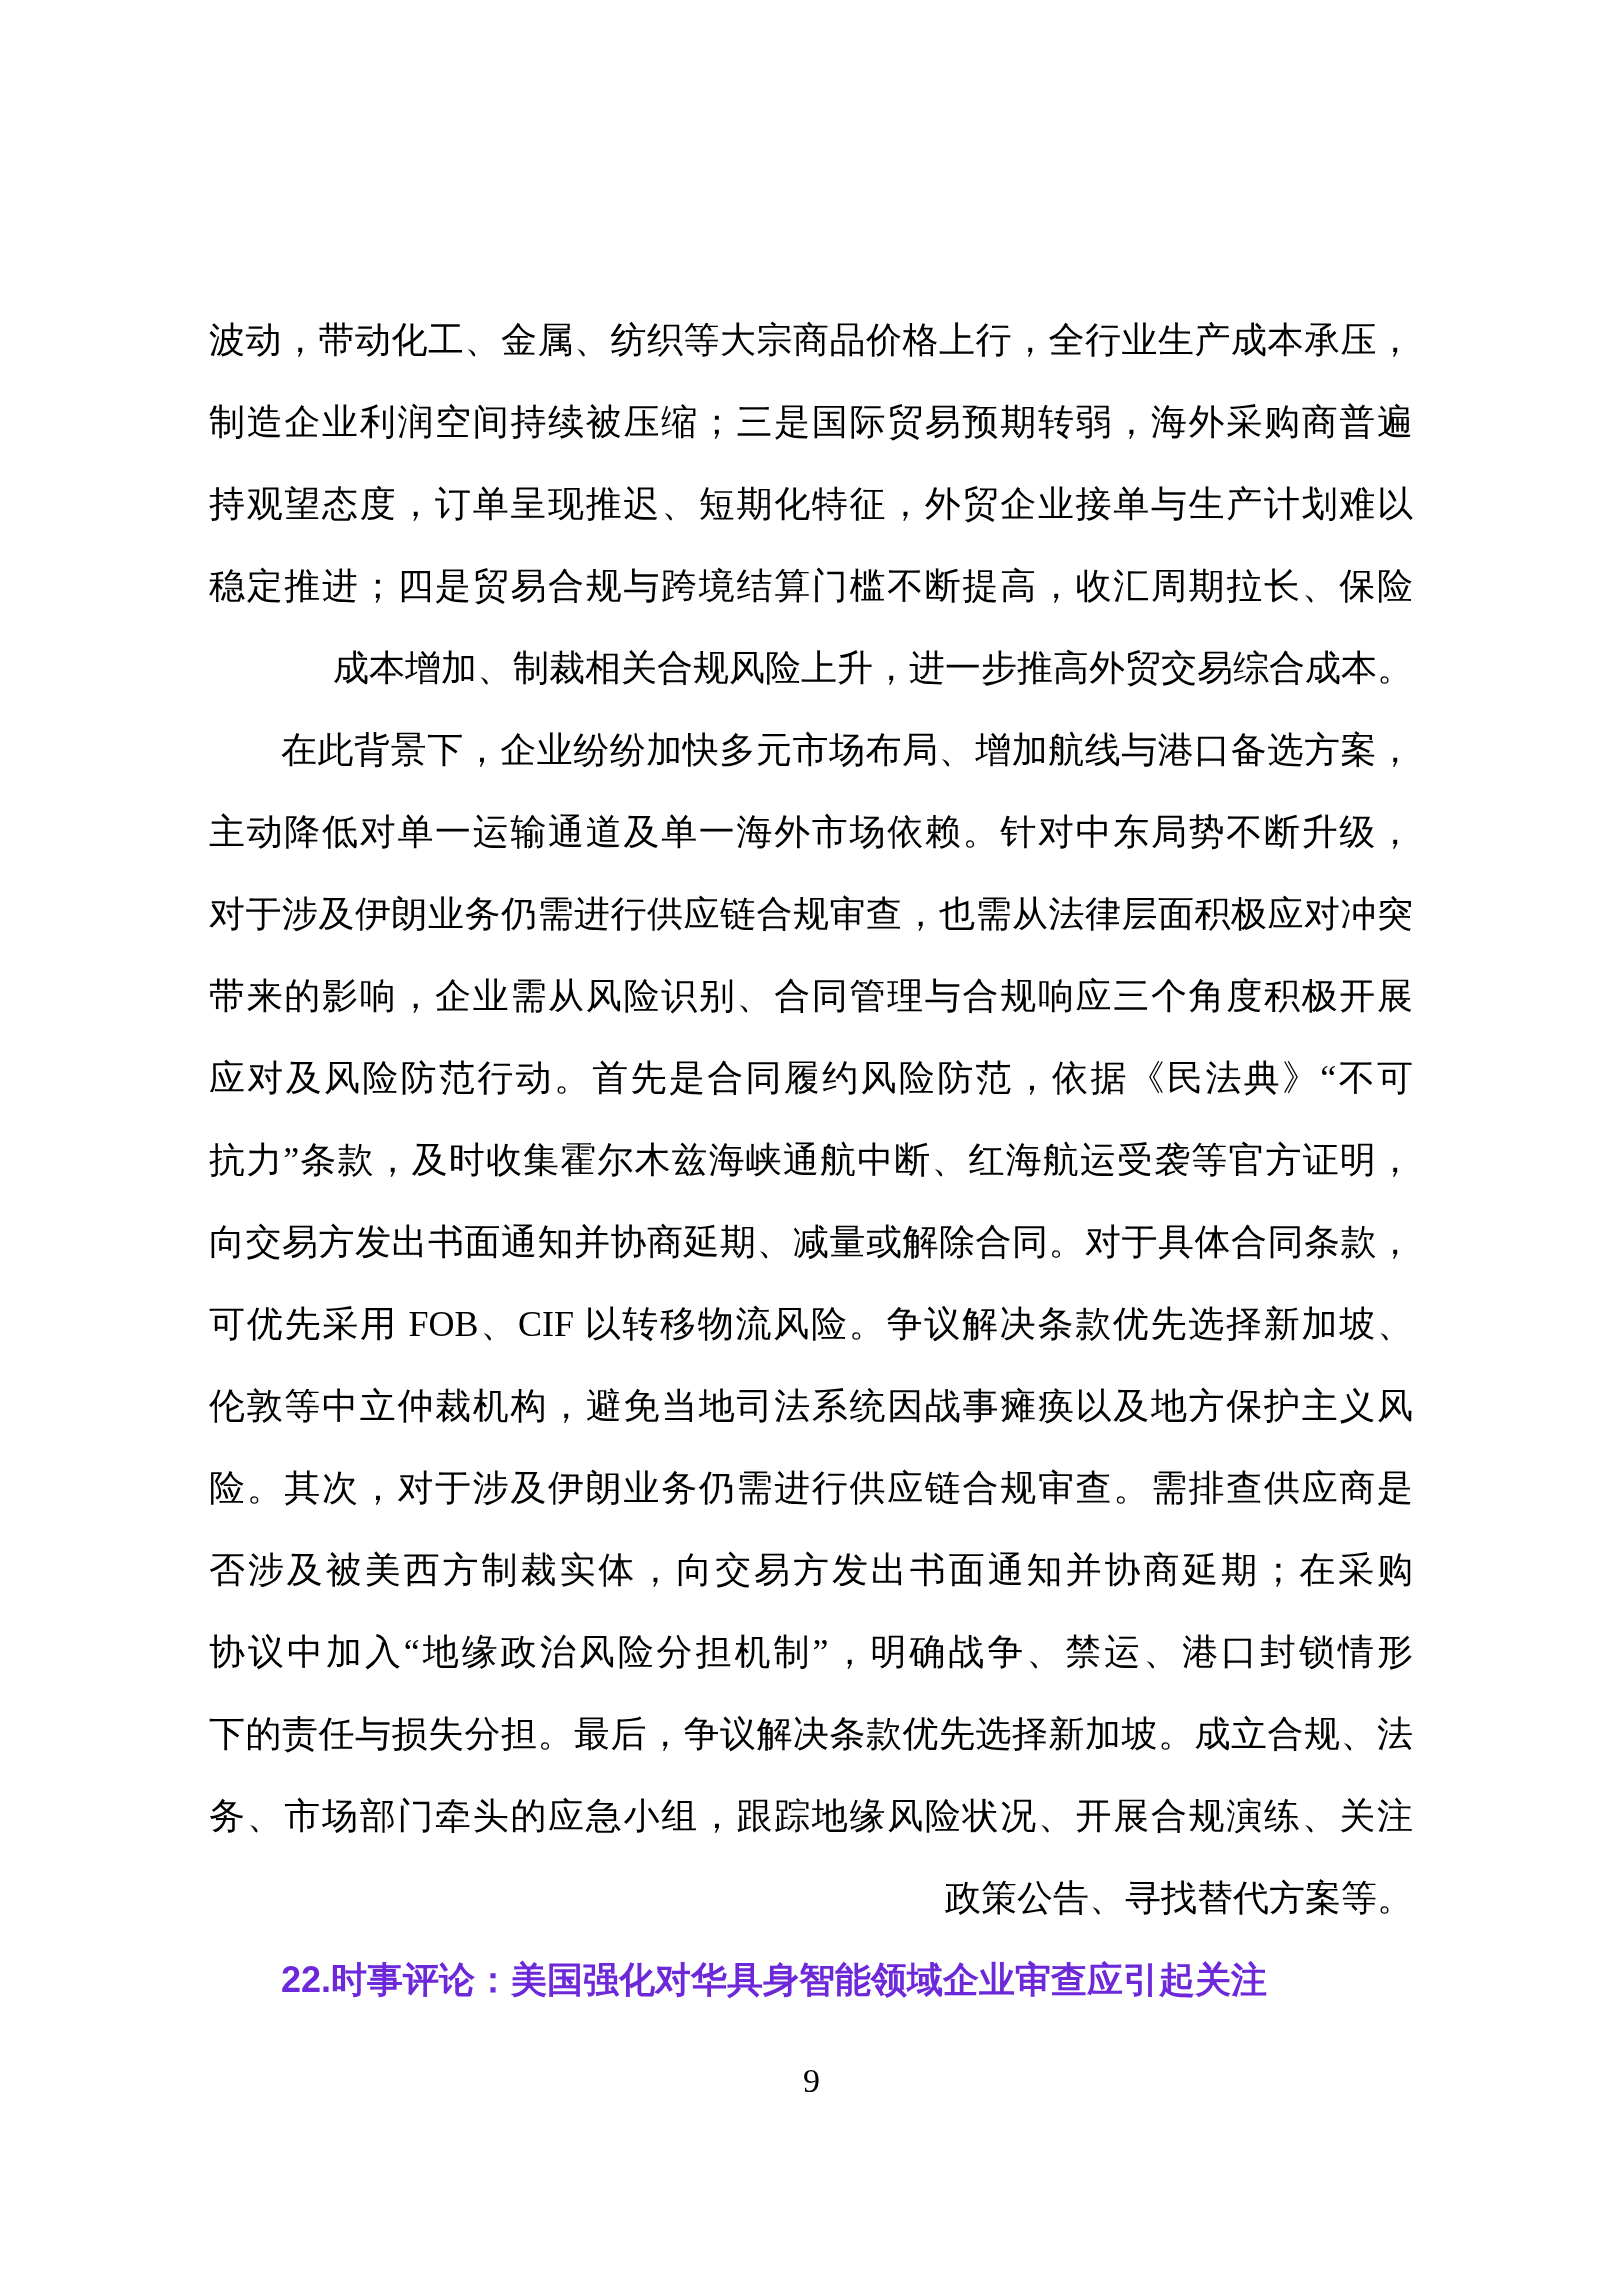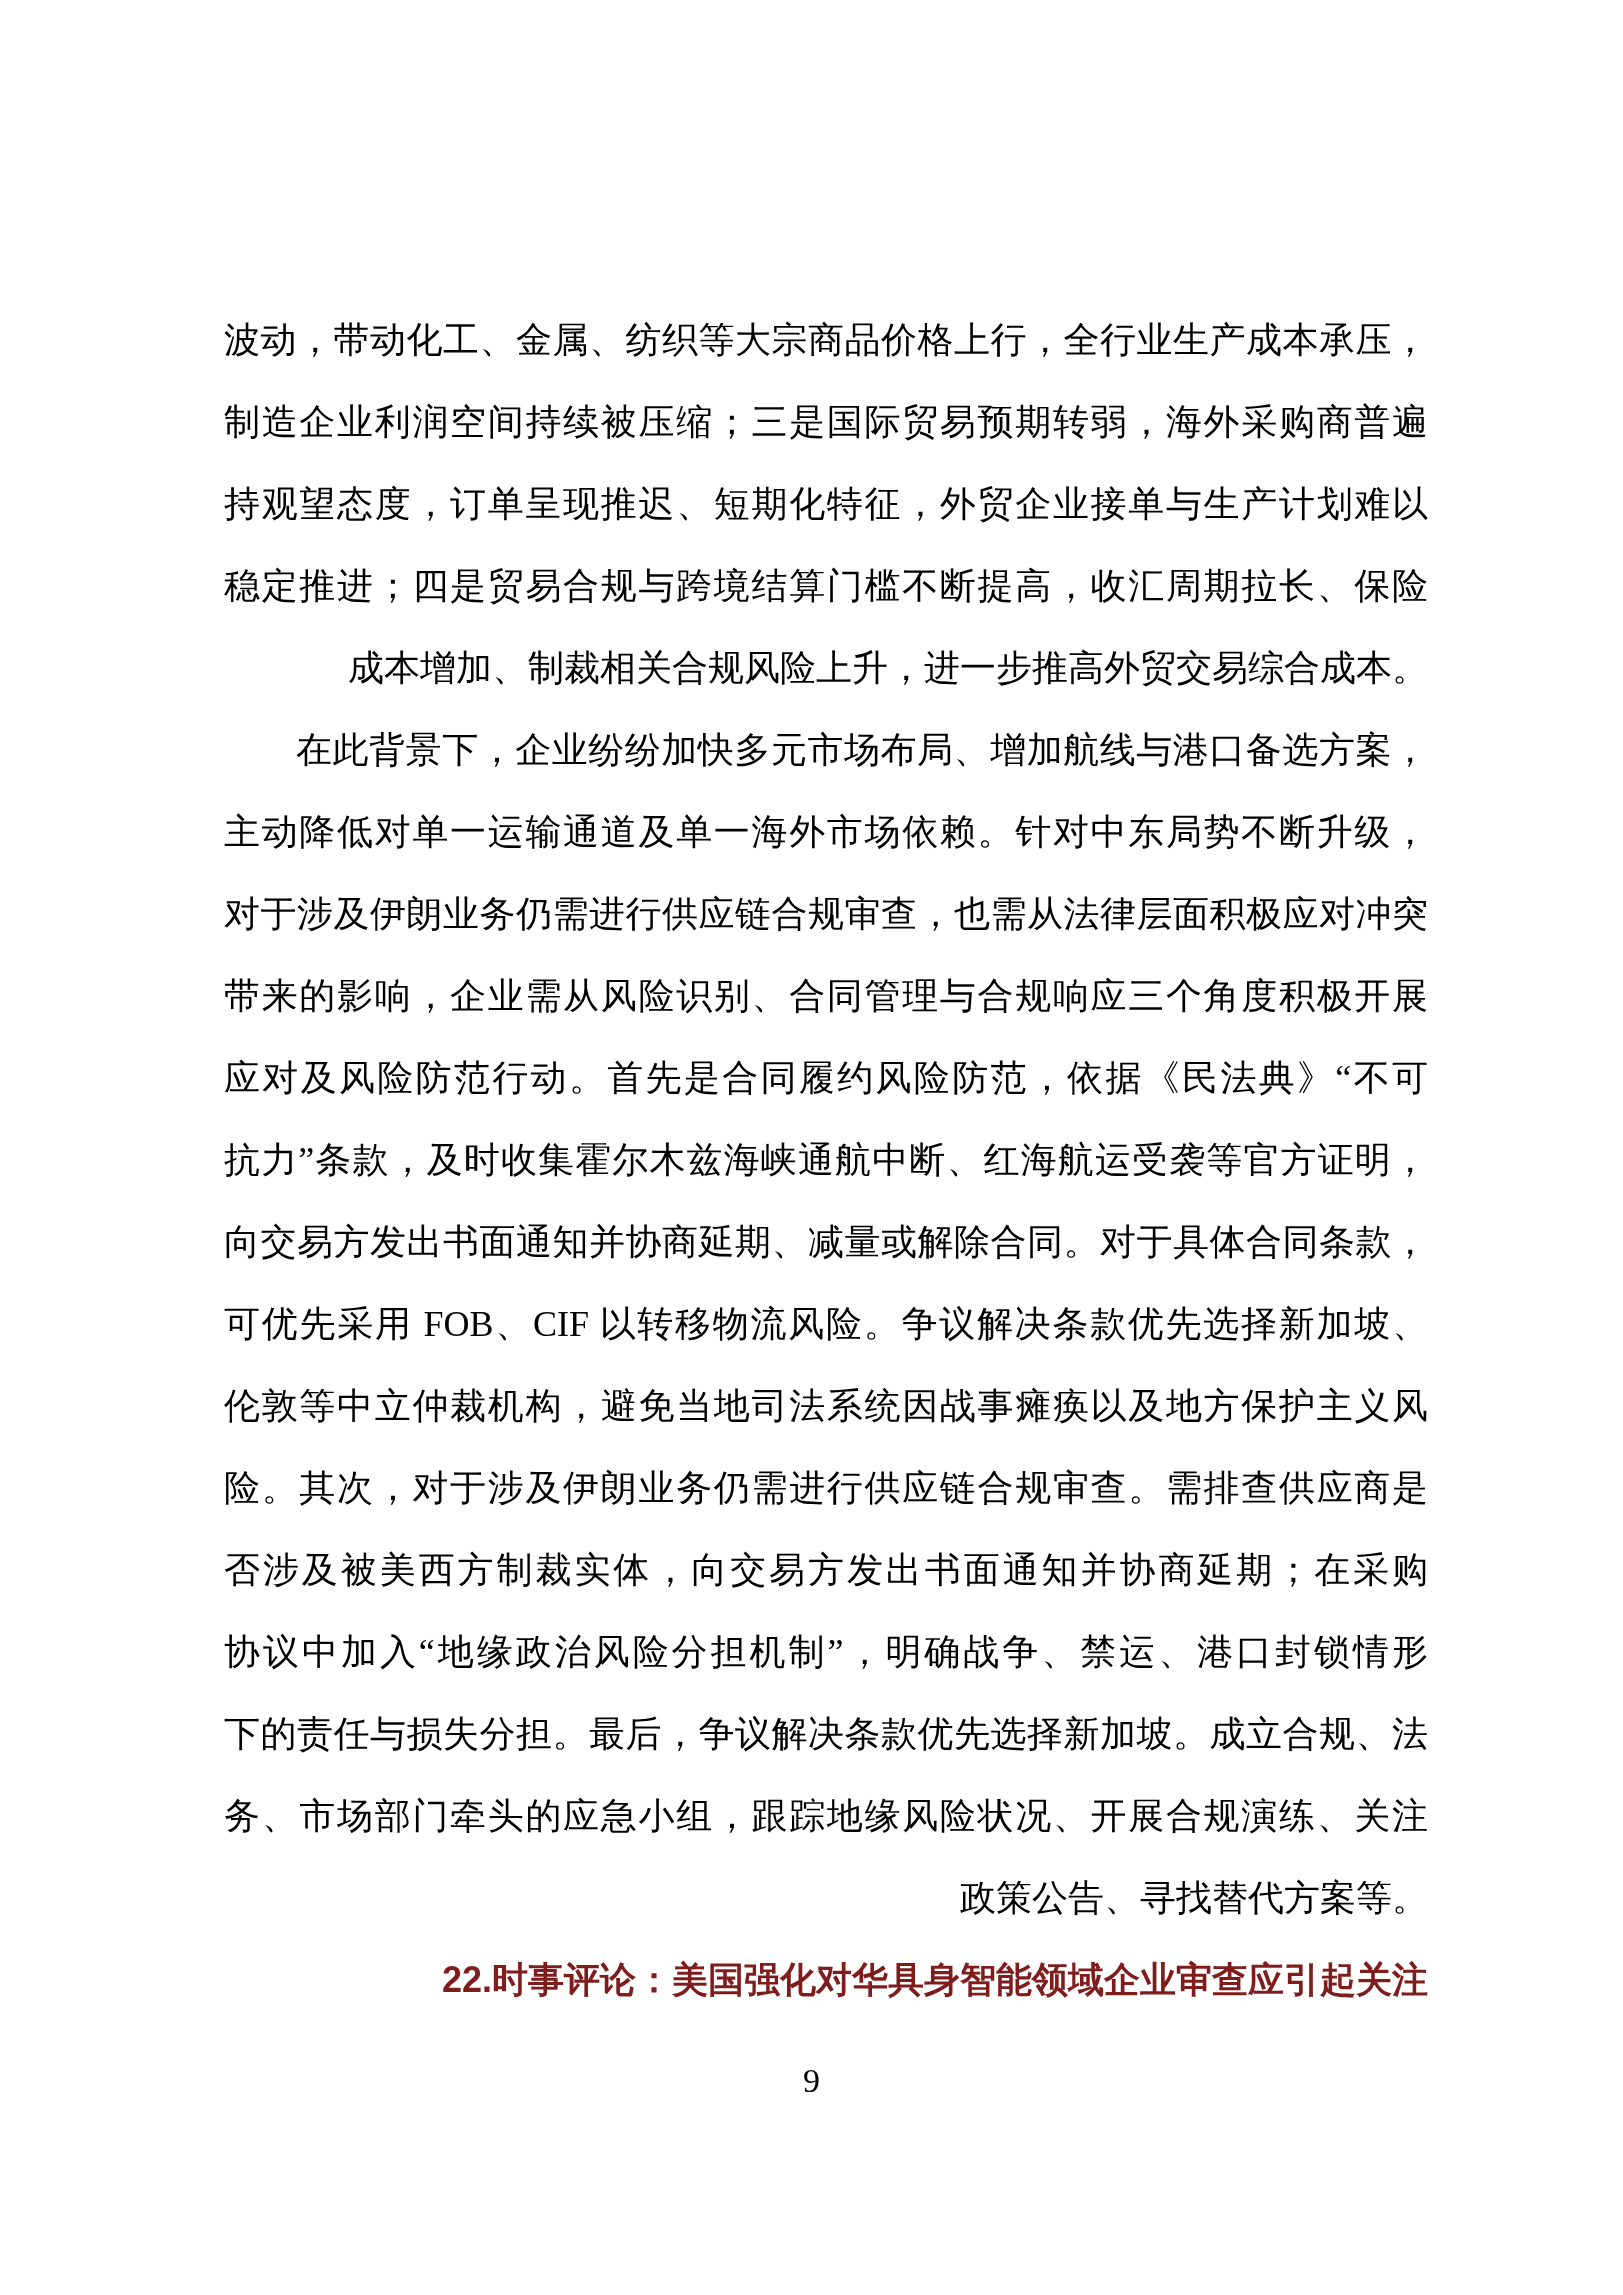--- a/index.html
+++ b/index.html
@@ -11,21 +11,21 @@
     position: relative;
     width: 1623px;
     height: 2295px;
     background: #ffffff;
     overflow: hidden;
     font-family: "Liberation Serif", "DejaVu Serif", serif;
     color: #000000;
   }
   .text-block {
     position: absolute;
-    left: 224px;
+    left: 209px;
     top: 299px;
     width: 1204px;
     font-size: 36px;
     line-height: 82px;
     color: #000000;
   }
   .paragraph { margin: 0; padding: 0; }
   .line {
     text-align: right;
     white-space: normal;
@@ -38,22 +38,22 @@
     text-justify: inter-character;
   }
   .line.indent { text-indent: 2em; }
   .section-heading {
     text-indent: 2em;
     font-family: "Liberation Sans", "DejaVu Sans", sans-serif;
     font-weight: bold;
     font-size: 36px;
     line-height: 82px;
     height: 82px;
-    text-align: right;
-    color: #7f1d1d;
+    text-align: left;
+    color: #6d28d9;
   }
   .page-number {
     position: absolute;
     left: 0;
     top: 2040px;
     width: 1623px;
     text-align: center;
     font-size: 34px;
     line-height: 82px;
     color: #000000;

